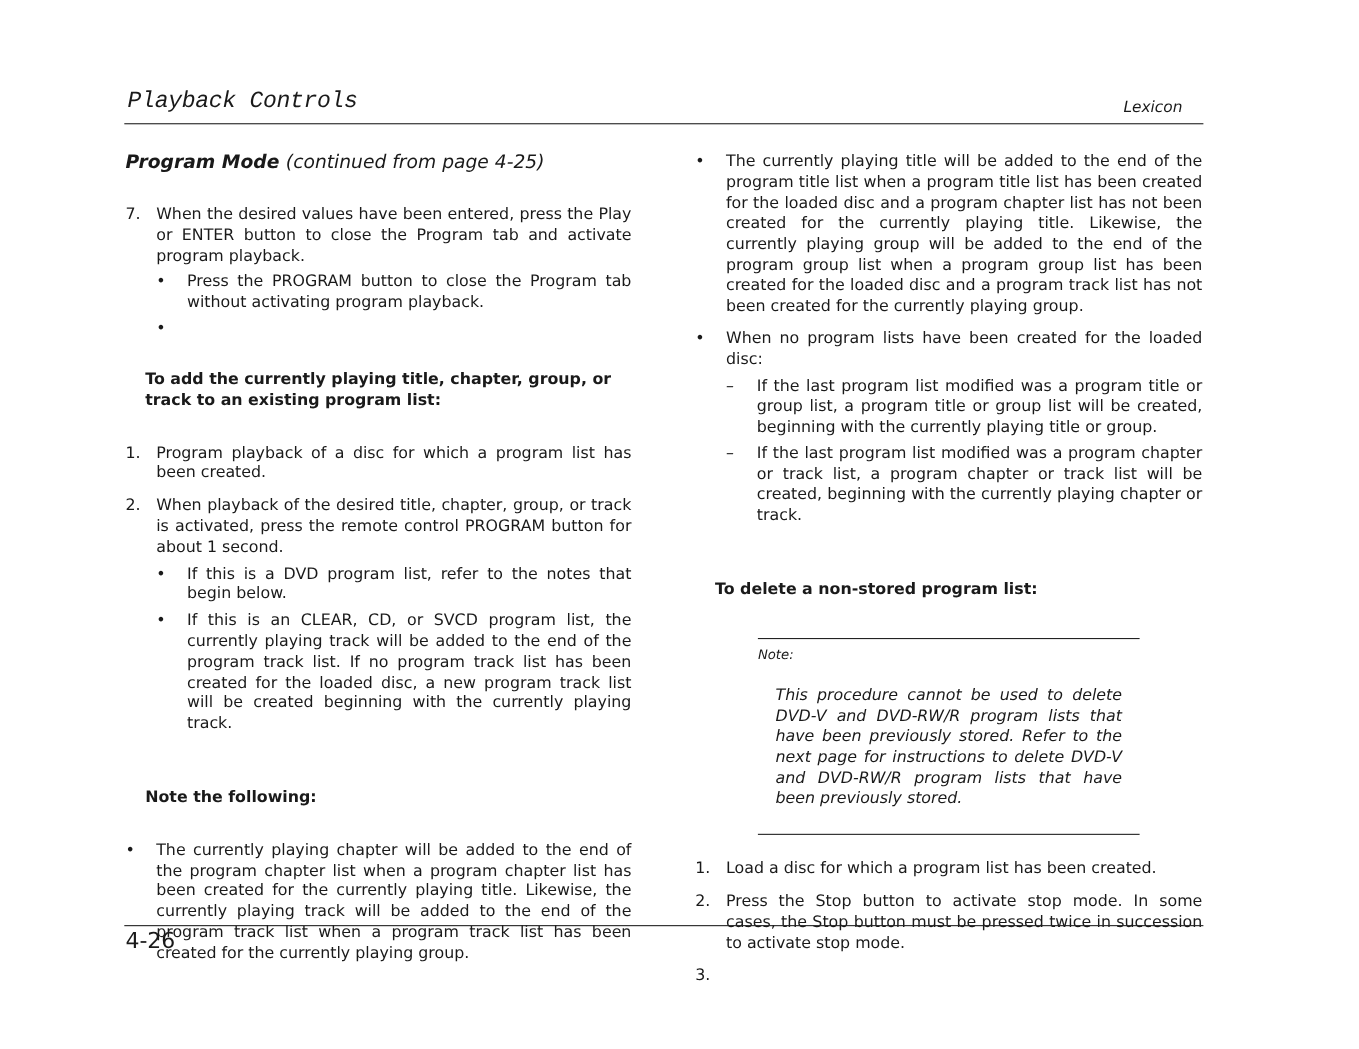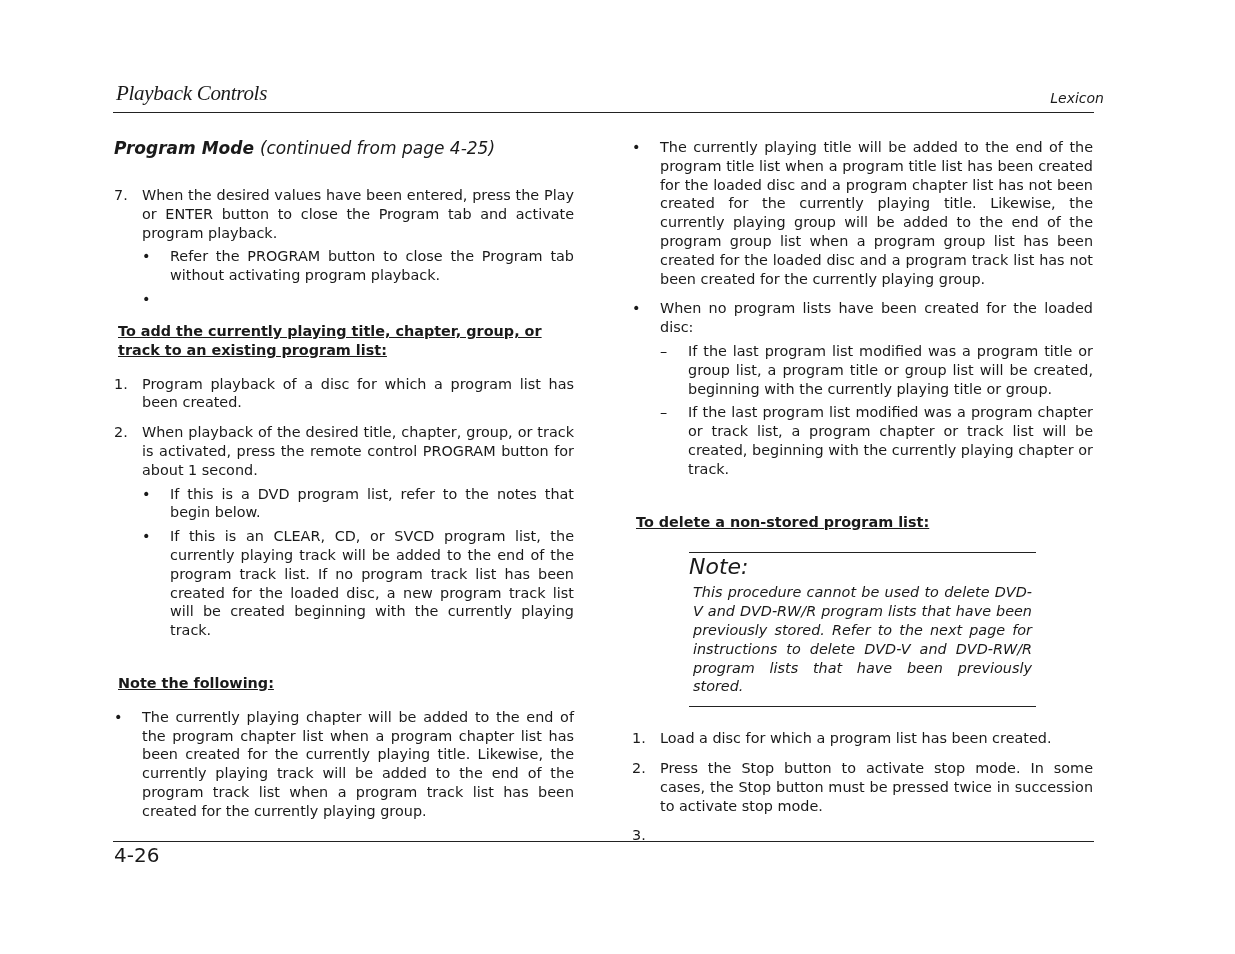--- a/index.html
+++ b/index.html
@@ -1,42 +1,42 @@
 <!DOCTYPE html>
 <html><head>
 <meta charset="utf-8">
 <style>
   html, body { margin:0; padding:0; background:#ffffff; }
   body { width:1235px; height:954px; position:relative; overflow:hidden;
          font-family:"DejaVu Sans", "Liberation Sans", sans-serif; color:#1a1a1a; }
   .header-title { position:absolute; left:116px; top:81px; font-size:21px; font-style:italic;
-                  font-family:Liberation Serif, serif; letter-spacing:-0.3px; color:#1a1a1a; }
-  .header-brand { position:absolute; right:131px; top:90px; font-size:14px; font-style:italic; }
+                  font-family:Liberation Mono, monospace; letter-spacing:-0.3px; color:#1a1a1a; }
+  .header-brand { position:absolute; right:160px; top:90px; font-size:14px; font-style:italic; }
   .rule-top { position:absolute; left:113px; top:112px; width:981px; height:1px; background:#222; }
   .rule-bottom { position:absolute; left:113px; top:841px; width:981px; height:1px; background:#222; }
   .page-number { position:absolute; left:114px; top:843px; font-size:20px; }
 
   .col { position:absolute; font-size:14.4px; line-height:18.8px; }
   .col-left { left:114px; top:136px; width:460px; }
   .col-right { left:632px; top:136px; width:461px; }
 
   .section-heading { font-size:17px; font-weight:bold; font-style:italic; margin:0; line-height:24px; }
   .section-heading .sub { font-size:17px; font-weight:normal; font-style:italic; }
 
-  .bold-label { font-weight:bold; margin:4px; text-align:left;text-decoration:underline; }
+  .bold-label { font-weight:bold; margin:18px; text-align:left; }
 
   .item { position:relative; padding-left:28px; text-align:justify; margin:0; }
   .item .marker { position:absolute; left:0; top:0; }
   .sub-item { position:relative; padding-left:56px; text-align:justify; margin:0; }
   .sub-item .marker { position:absolute; left:28px; top:0; }
 
   .note-box { margin-left:57px; width:347px; border-top:1px solid #222; border-bottom:1px solid #222;
               padding:2px 0 6px 0; }
-  .note-title { font-size:22px; font-style:italic; line-height:24px; margin:0; }
-  .note-text { font-size:14.4px; font-style:italic; line-height:18.8px; text-align:justify; margin:4px; }
+  .note-title { font-size:12px; font-style:italic; line-height:24px; margin:0; }
+  .note-text { font-size:14.4px; font-style:italic; line-height:18.8px; text-align:justify; margin:16px; }
 </style>
 </head>
 <body>
 
 <div>
   <div class="header-title">Playback Controls</div>
   <div class="header-brand">Lexicon</div>
 </div>
 <div class="rule-top"></div>
 
@@ -47,21 +47,21 @@
   </p>
 
   <div style="height:26px"></div>
   <p class="item">
     <span class="marker">7.</span>
     <span>When the desired values have been entered, press the Play or ENTER button to close the Program tab and activate program playback.</span>
   </p>
   <div style="height:5px"></div>
   <p class="sub-item">
     <span class="marker">•</span>
-    <span>Refer the PROGRAM button to close the Program tab without activating program playback.</span>
+    <span>Press the PROGRAM button to close the Program tab without activating program playback.</span>
   </p>
   <div style="height:5px"></div>
   <p class="sub-item">
     <span class="marker">•</span>
   </p>
 
   <div style="height:28px"></div>
   <p class="bold-label">To add the currently playing title, chapter, group, or track to an existing program list:</p>
   <div style="height:11px"></div>
   <p class="item">

